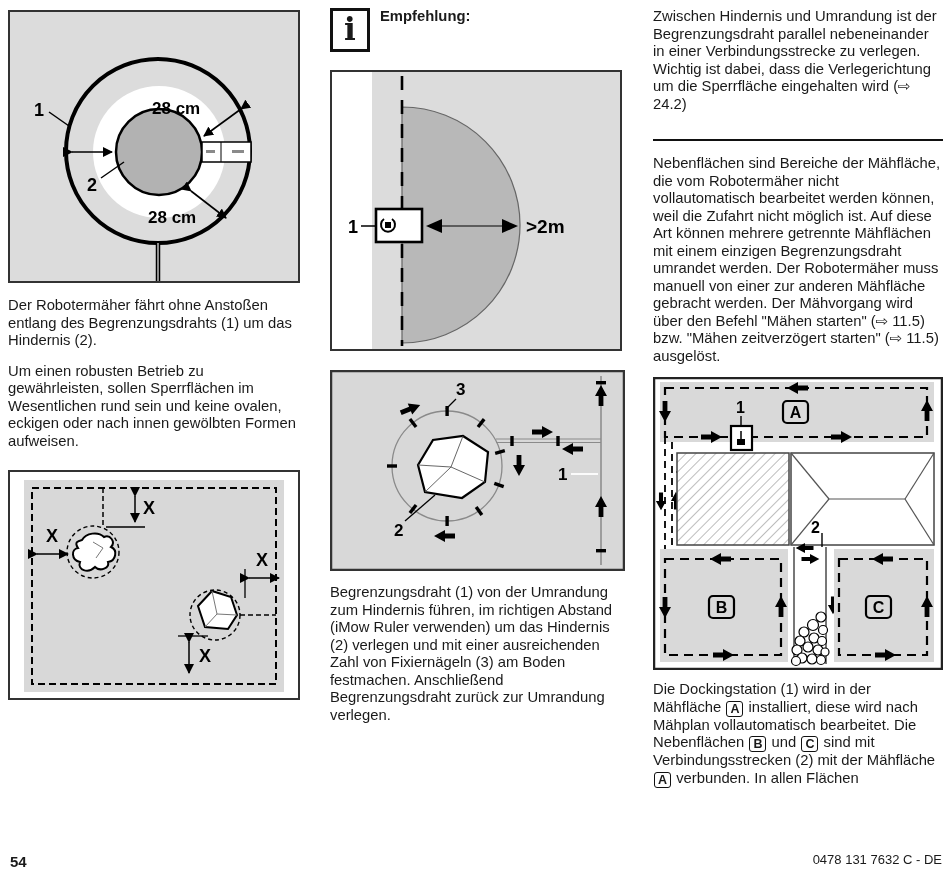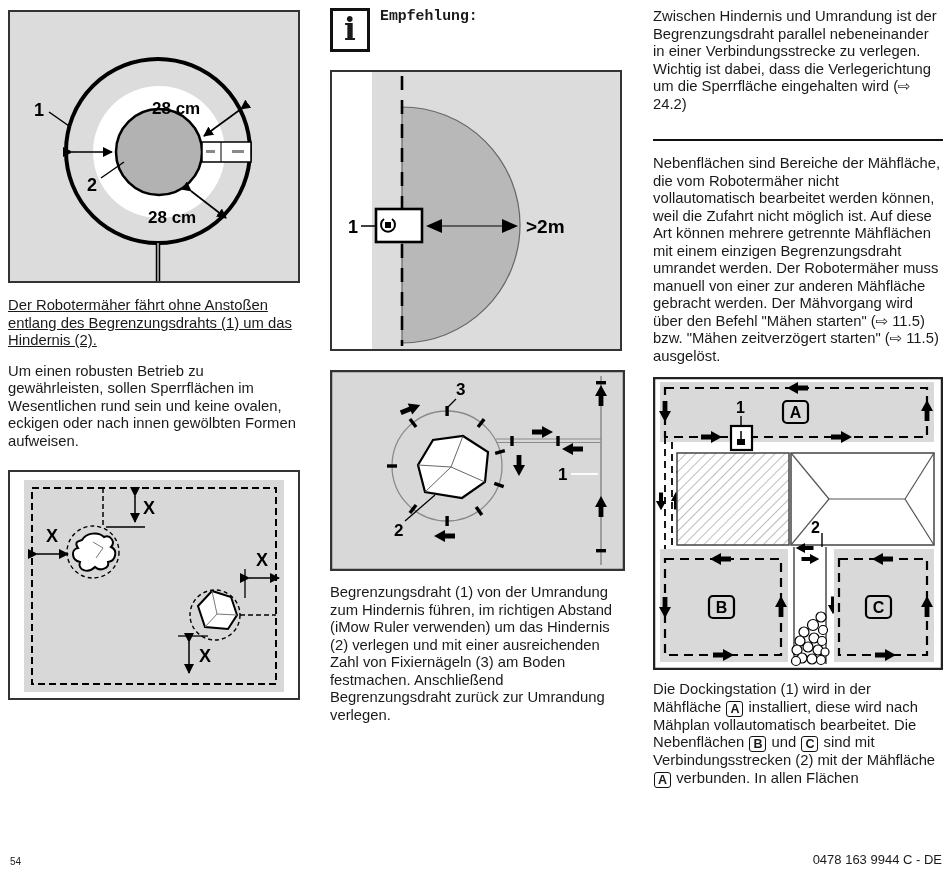--- a/index.html
+++ b/index.html
@@ -15,33 +15,33 @@
   #col3{left:653px;width:290px;}
   p{margin:13px 0 0 0;}
   p.first{margin-top:0;}
   .b{font-weight:normal;}
   .boxed{
     display:inline-block;font-weight:bold;font-size:12.5px;line-height:14px;
     border:1.6px solid #111;border-radius:3px;padding:0 3px;margin:0 1px;
     vertical-align:-1px;
   }
   .fig{display:block;}
-  .m14{margin-top:14px;text-decoration:underline;} .m19{margin-top:19px;} .m20{margin-top:20px;} .m12{margin-top:12px;} .m18{margin-top:18px;}
+  .m14{margin-top:14px;} .m19{margin-top:19px;} .m20{margin-top:20px;} .m12{margin-top:12px;} .m18{margin-top:18px;}
   .infobox{display:flex;gap:10px;align-items:flex-start;}
   .info-icon{
     flex:0 0 auto;width:34px;height:36px;border:3px solid #111;
     display:flex;align-items:center;justify-content:center;
     font-family:"DejaVu Serif","Liberation Serif",serif;
     font-weight:bold;font-size:31px;line-height:31px;padding-bottom:2px;
   }
-  .info-text{width:240px;font-family:Liberation Mono, monospace;}
+  .info-text{width:240px;}
   .info-title{font-weight:bold;}
   .rule{border:none;border-top:2.5px solid #111;margin:26px 0 0 0;}
   h2{font-size:15.2px;font-weight:bold;margin:16px 0 0 0;line-height:18px;}
-  .footer-pagenum{position:absolute;left:10px;bottom:6px;font-size:10px;}
+  .footer-pagenum{position:absolute;left:10px;bottom:6px;font-size:15px;font-weight:bold;}
   .footer-doccode{position:absolute;right:8px;bottom:8px;font-size:13px;}
   svg text{font-family:"Liberation Sans","DejaVu Sans",sans-serif;}
 </style>
 </head>
 <body>
 
 <svg width="0" height="0" style="position:absolute">
   <defs>
     <path id="arr" d="M-10,-2.4 L0,-2.4 L0,-6 L11,0 L0,6 L0,2.4 L-10,2.4 Z" fill="#000"></path>
     <marker id="ah" markerUnits="userSpaceOnUse" markerWidth="12" markerHeight="10" refX="9" refY="5" orient="auto">
@@ -274,13 +274,13 @@
     <g>
       <rect x="213" y="219" width="25" height="22" rx="4" fill="none" stroke="#000" stroke-width="2.2"></rect>
       <text x="225.5" y="236" font-size="16" font-weight="bold" text-anchor="middle">C</text>
     </g>
   </svg>
 
   <p style="margin-top:11px"><span>Die Dockingstation (1) wird in der Mähfläche </span><span class="boxed">A</span><span> installiert, diese wird nach Mähplan vollautomatisch bearbeitet. Die Nebenflächen </span><span class="boxed">B</span><span> und </span><span class="boxed">C</span><span> sind mit Verbindungsstrecken (2) mit der Mähfläche </span><span class="boxed">A</span><span> verbunden. In allen Flächen</span></p>
 </div>
 
 <div class="footer-pagenum">54</div>
-<div class="footer-doccode">0478 163 9944 C - DE</div>
+<div class="footer-doccode">0478 131 7632 C - DE</div>
 
 </body></html>

